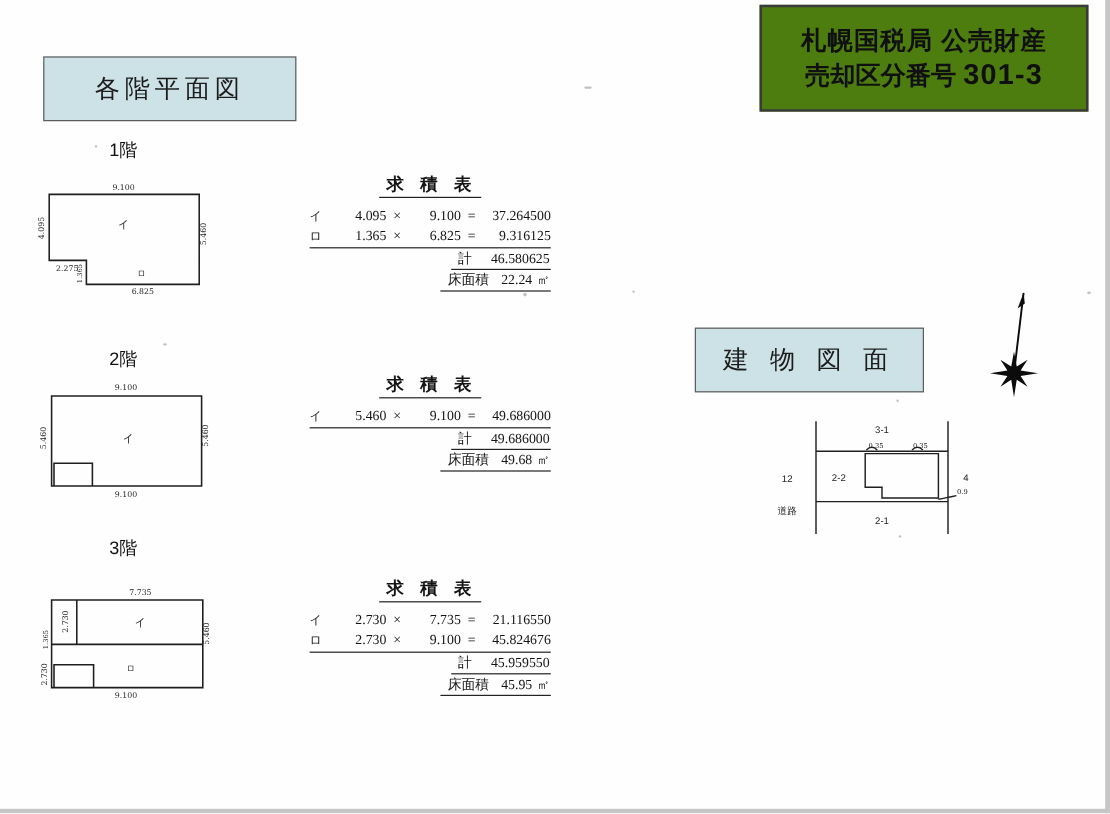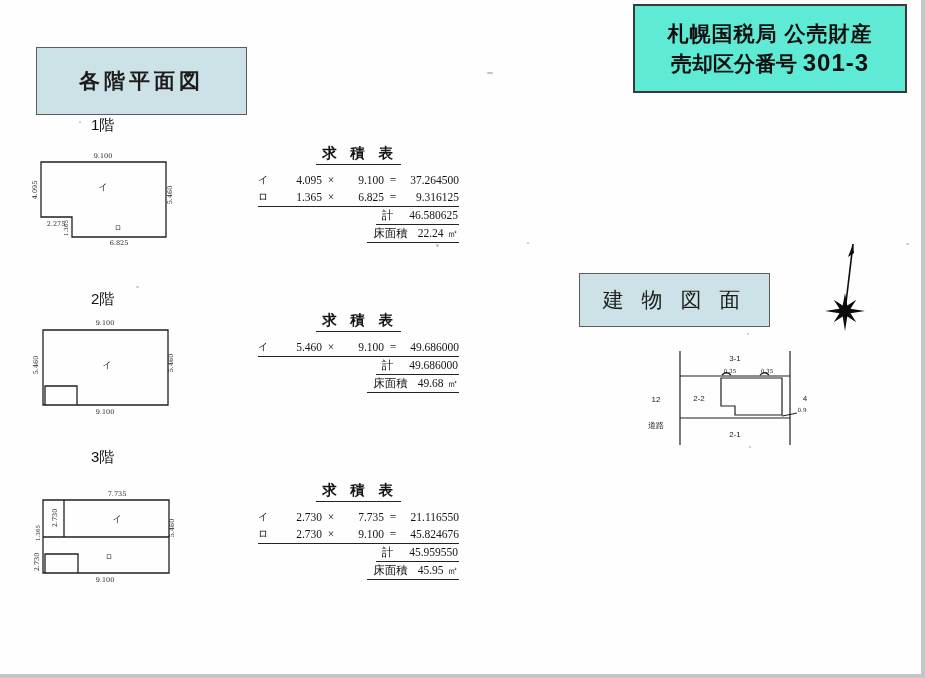--- a/index.html
+++ b/index.html
@@ -2,31 +2,31 @@
 <html><head>
 <meta charset="utf-8">
 <style>
   html,body{margin:0;padding:0;background:#fff;}
   .page{position:relative;width:925px;height:678px;background:#fefefe;overflow:hidden;
         font-family:"Liberation Sans",sans-serif;color:#1d1d1d;}
   .edge-r{position:absolute;right:0;top:0;width:4px;height:100%;background:#c6c6c6;}
   .edge-b{position:absolute;left:0;bottom:0;width:100%;height:4px;background:#c6c6c6;}
 
   
-  .hdr{position:absolute;left:633px;top:4px;width:274px;height:89px;background:#5eead4;
+  .hdr{position:absolute;left:633px;top:4px;width:274px;height:89px;background:#4d7c0f;
        border:2px solid #3a3a3a;display:flex;flex-direction:column;justify-content:center;
        align-items:center;gap:1px;box-sizing:border-box;}
   .hdr-l1{font-size:21px;font-weight:700;letter-spacing:1px;color:#101010;white-space:nowrap;}
   .hdr-l2{font-size:21px;font-weight:700;color:#101010;white-space:nowrap;}
   .hdr-num{font-size:24px;font-weight:700;letter-spacing:1px;}
 
   
   .tbox{position:absolute;background:#cde2e6;border:1px solid #5c5c5c;display:flex;
         align-items:center;justify-content:center;color:#1c1c1c;font-size:21px;box-sizing:border-box;}
-  .tbox1{left:36px;top:47px;width:211px;height:68px;letter-spacing:4px;font-weight:bold;}
+  .tbox1{left:36px;top:47px;width:211px;height:54px;letter-spacing:4px;}
   .tbox2{left:579px;top:273px;width:191px;height:54px;letter-spacing:6px;}
 
   .flabel{position:absolute;font-size:15px;font-weight:400;color:#111;}
 
   .plan{position:absolute;}
   .plan .ln{stroke:#1f1f1f;stroke-width:1.3;fill:none;}
   .plan text{fill:#1f1f1f;font-size:6.5px;font-family:"DejaVu Serif",serif;}
   .plan text.sm{font-size:5.6px;}
   .plan text.mark{font-size:9px;font-family:"Liberation Sans",sans-serif;}
   .plan text.mark-sm{font-size:7px;font-family:"Liberation Sans",sans-serif;}

